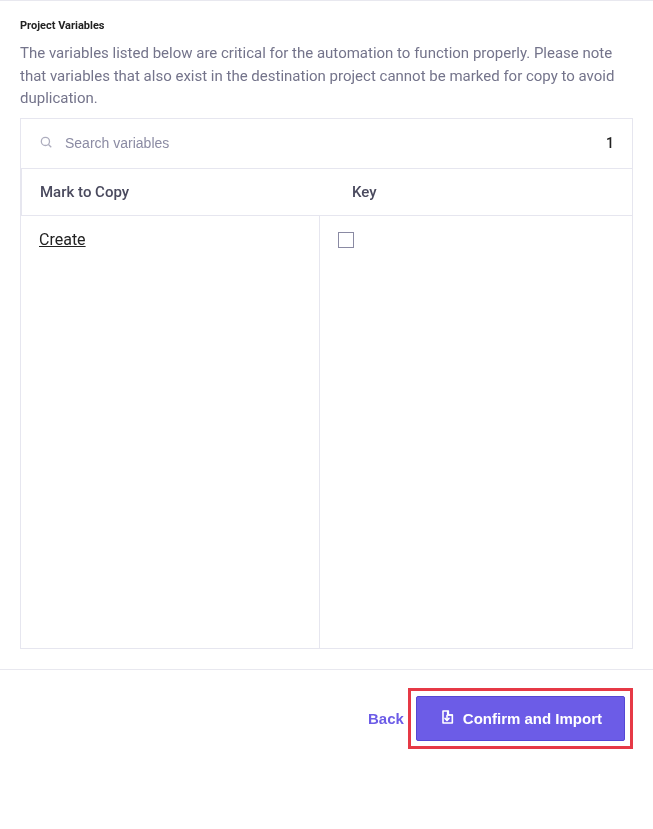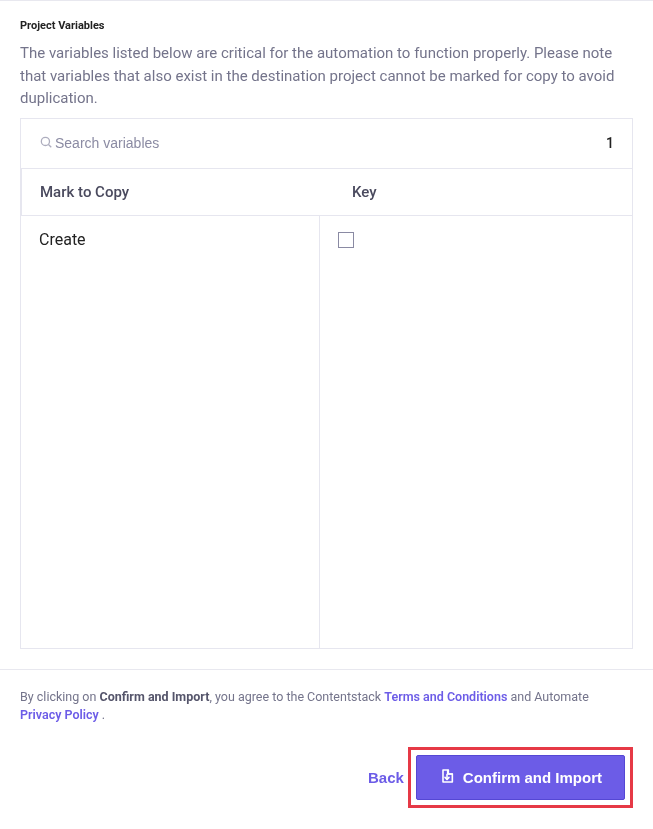--- a/index.html
+++ b/index.html
@@ -32,21 +32,21 @@
       display: flex;
       align-items: center;
       justify-content: space-between;
       padding: 0 18px;
       height: 50px;
       border-bottom: 1px solid #e6e6ef;
     }
     .search-left {
       display: flex;
       align-items: center;
-      gap: 2px;
+      gap: 12px;
       color: #8b8ba3;
       font-size: 14px;
     }
     .search-left svg {
       width: 14px;
       height: 14px;
       opacity: 0.7;
     }
     .search-input {
       border: none;
@@ -80,20 +80,21 @@
     .col-mark {
       flex: 1;
       border-left: 1px solid #e6e6ef;
     }
     .tbody {
       display: flex;
       height: 432px;
     }
     .tbody .td {
       padding-top: 14px;
+      text-decoration: underline;
     }
     .td.col-key {
       color: #222;
       font-size: 16px;
     }
     .checkbox {
       width: 16px;
       height: 16px;
       border: 1.5px solid #8a8aa3;
       background: #fff;
@@ -179,23 +180,20 @@
     <div class="tbody">
       <div class="td col-key">Create</div>
       <div class="td col-mark">
         <span class="checkbox"></span>
       </div>
     </div>
   </div>
 </div>
 
 <div class="footer">
-  <div class="agree-text">
-    <span>By clicking on </span><span class="bold">Confirm and Import</span><span>, you agree to the Contentstack </span><span class="link">Terms and Conditions</span><span> and Automate </span><span class="link">Privacy Policy</span><span> .</span>
-  </div>
 
   <div class="button-row">
     <button class="back-btn">Back</button>
     <div class="confirm-wrap">
       <button class="confirm-btn">
         <span>
           <svg viewBox="0 0 24 24" fill="none" stroke="#fff" stroke-width="2.4" stroke-linecap="round" stroke-linejoin="round">
               <path d="M14 3 L14 9 L20 9"></path>
               <path d="M20 9 L13 9 L13 3 L6 3 L6 21 L20 21 Z" fill="none"></path>
               <polyline points="9 14 12 17 15 14"></polyline>

